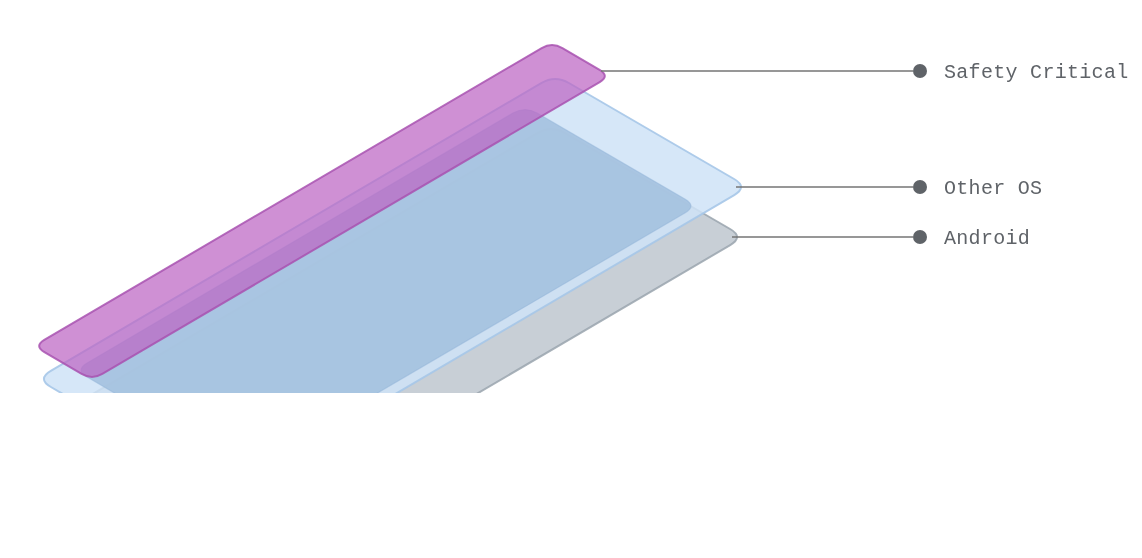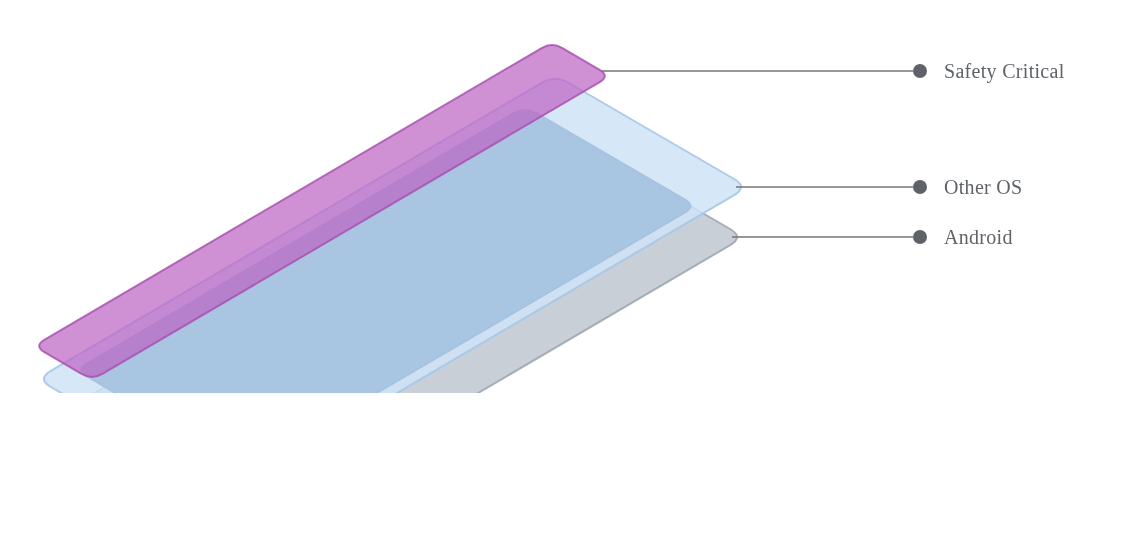--- a/index.html
+++ b/index.html
@@ -6,21 +6,21 @@
     margin: 0;
     padding: 0;
     background: #ffffff;
   }
   .stage {
     position: relative;
     width: 1142px;
     height: 393px;
     overflow: hidden;
     background: #ffffff;
-    font-family: Liberation Serif, serif;
+    font-family: Liberation Mono, monospace;
   }
   svg { display: block; }
 
   .shape-purple     { fill-opacity: .72; stroke-opacity: .85; stroke-width: 2; }
   .shape-blue       { fill-opacity: .85; stroke-opacity: .9;  stroke-width: 2; }
   .shape-blue-inner { fill-opacity: .88; stroke-opacity: .45; stroke-width: 1.2; }
   .shape-gray       { fill-opacity: .9;  stroke-opacity: .85; stroke-width: 2; }
 
   .leader { stroke-width: 1.6; }
   .label  { font-size: 20px; letter-spacing: .3px; }

